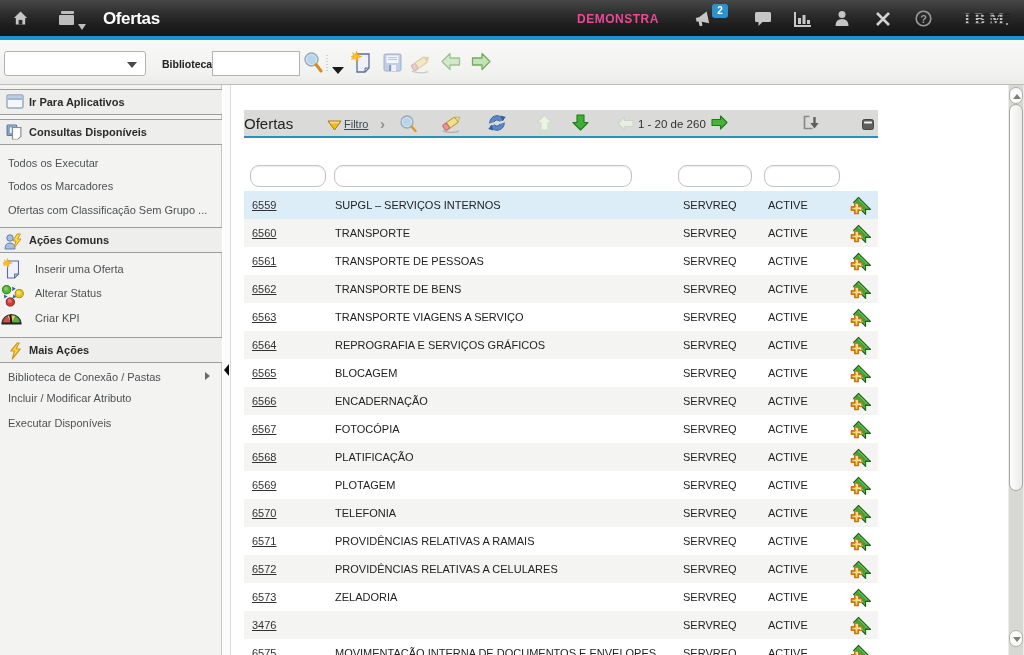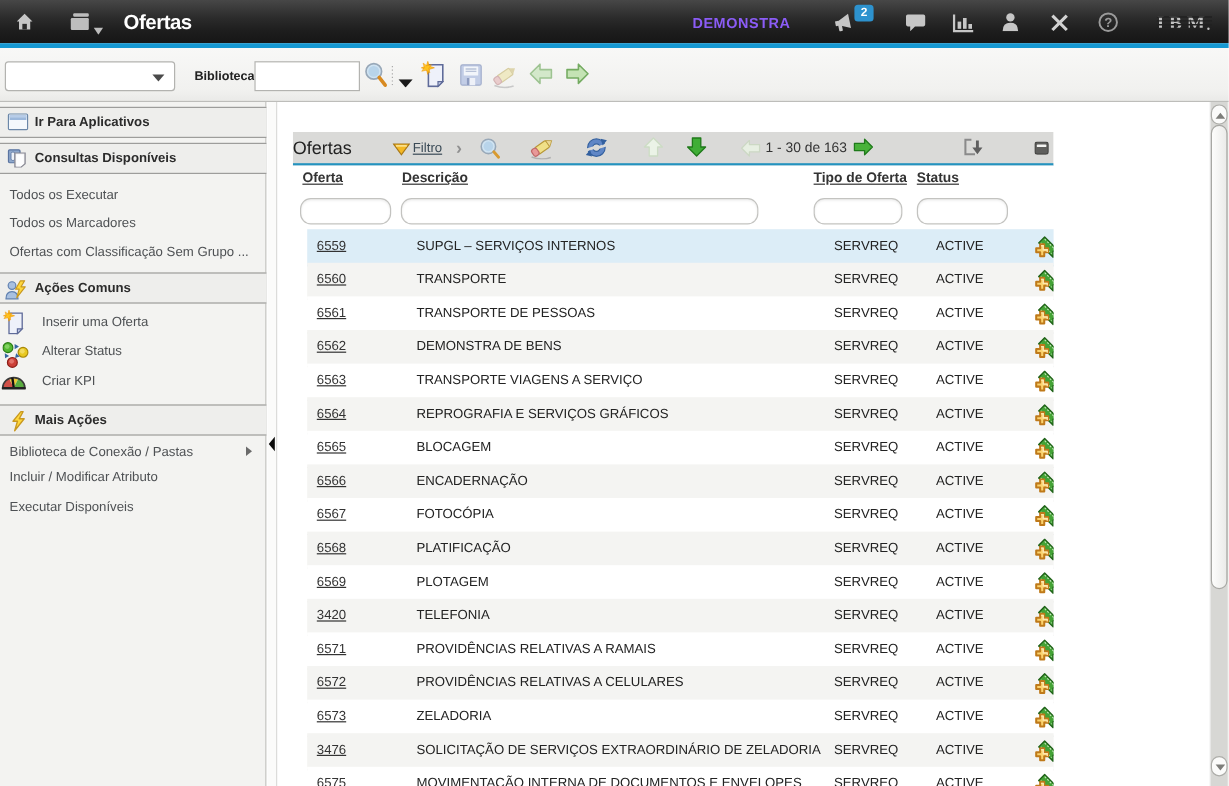--- a/index.html
+++ b/index.html
@@ -4,21 +4,21 @@
 <style>
 *{margin:0;padding:0;box-sizing:border-box}
 html,body{width:1024px;height:655px;overflow:hidden}
 body{font-family:"Liberation Sans",sans-serif;background:#fff;position:relative}
 .abs{position:absolute}
 
 #topbar{position:absolute;top:0;left:0;width:1024px;height:36px;
   background:linear-gradient(#474747 0%,#2b2b2b 42%,#1d1d1d 72%,#161616 100%)}
 #bluestripe{position:absolute;top:36px;left:0;width:1024px;height:4px;background:#1598d2}
 #apptitle{position:absolute;top:9px;left:103px;font-size:17px;letter-spacing:-0.4px;font-weight:bold;color:#fff}
-#demonstra{position:absolute;top:12px;left:577px;font-size:12px;font-weight:bold;color:#8b5cf6;letter-spacing:.5px}
+#demonstra{position:absolute;top:12px;left:577px;font-size:12px;font-weight:bold;color:#ec4899;letter-spacing:.5px}
 .badge{position:absolute;top:4px;left:712px;width:16px;height:14px;background:#2d92ce;border-radius:3px;
   color:#fff;font-size:10px;font-weight:bold;text-align:center;line-height:14px}
 
 #toolbar{position:absolute;top:40px;left:0;width:1024px;height:45px;
   background:linear-gradient(#f8f8f7,#f1f1ef 80%,#eaeae8);border-bottom:1px solid #bdbdba}
 #combo{position:absolute;top:51px;left:4px;width:142px;height:25px;background:#fff;
   border:1px solid #b3b3b0;border-radius:3px}
 #combo .car{position:absolute;right:8px;top:10px;width:0;height:0;border:5px solid transparent;border-top:6px solid #4a4a4a}
 #loclabel{position:absolute;top:58px;left:162px;font-size:10.5px;font-weight:bold;color:#222}
 #locinput{position:absolute;top:51px;left:212px;width:88px;height:25px;background:#fff;border:1px solid #b3b3b0}
@@ -32,21 +32,21 @@
 
 #content{position:absolute;top:85px;left:232px;width:776px;height:570px;background:#fff}
 
 #tbl{position:absolute;top:110px;left:244px;width:634px;height:545px;overflow:hidden}
 #ttoolbar{position:absolute;top:0;left:0;width:634px;height:28px;background:#dadad8;border-bottom:2px solid #2492be}
 #ttitle{position:absolute;top:5px;left:0px;font-size:15px;color:#222}
 #theader{position:absolute;top:28px;left:0;width:634px;height:25px;background:#fff}
 .hlab{position:absolute;top:5px;font-size:11.5px;font-weight:bold;color:#333;text-decoration:underline}
 #tfilter{position:absolute;top:53px;left:0;width:634px;height:28px;background:#fff}
 .finp{position:absolute;top:2px;height:22px;background:#fff;border:1px solid #c3c3c0;border-radius:9px;box-shadow:inset 0 1px 2px rgba(0,0,0,.08)}
-.row{position:absolute;left:12px;width:634px;height:31px;border-bottom:1px solid #e3e3e1;background:#fff}
+.row{position:absolute;left:0;width:634px;height:31px;border-bottom:1px solid #e3e3e1;background:#fff}
 .row.alt{background:#f4f4f2}
 .row.sel{background:#dcedf7;border-bottom:1px solid #c9dfec}
 .row .id{position:absolute;left:8px;top:8px;font-size:11px;color:#333;text-decoration:underline}
 .row .de{position:absolute;left:91px;top:8px;font-size:11px;color:#222;white-space:nowrap}
 .row .ti{position:absolute;left:439px;top:8px;font-size:11px;color:#222}
 .row .st{position:absolute;left:524px;top:8px;font-size:11px;color:#222}
 .row svg{position:absolute;left:604px;top:3px}
 
 #sbar{position:absolute;top:85px;left:1008px;width:16px;height:570px;background:#ececea}
 #sbtrack{position:absolute;top:0;left:1px;width:14px;height:570px;background:#d7d7d4}
@@ -264,38 +264,32 @@
       </svg></span>
 <span class="abs" style="left:292px;top:4px"><svg width="17" height="17" viewBox="0 0 17 17" style="">
         <path d="M8.5 1 L16 8.5 h-4 v7.5 h-7 V8.5 h-4 z" fill="#ebf3e7" stroke="#ccdcc4" stroke-width="1.1" stroke-linejoin="round"></path>
       </svg></span>
 <span class="abs" style="left:328px;top:4px"><svg width="17" height="17" viewBox="0 0 17 17" style="">
         <path d="M8.5 16 L1 8.5 h4 V1 h7 v7.5 h4 z" fill="#3fae36" stroke="#1f7a1a" stroke-width="1.1" stroke-linejoin="round"></path>
       </svg></span>
 <span class="abs" style="left:373px;top:6px"><svg width="17" height="15" viewBox="0 0 17 15" style="">
         <path d="M7.5 1 v3.5 h8.5 v6 h-8.5 v3.5 L1 7.5 z" fill="#e7efe2" stroke="#ccd8c4" stroke-width="1.1" stroke-linejoin="round"></path>
       </svg></span>
-<span class="abs" style="left:394px;top:8px;font-size:11.5px;color:#333">1 - 30 de 163</span>
+<span class="abs" style="left:394px;top:8px;font-size:11.5px;color:#333">1 - 20 de 260</span>
 <span class="abs" style="left:467px;top:5px"><svg width="17" height="15" viewBox="0 0 17 15" style="">
         <path d="M9.5 1 v3.5 h-8.5 v6 h8.5 v3.5 L16 7.5 z" fill="#49b23a" stroke="#1f7a1a" stroke-width="1.1" stroke-linejoin="round"></path>
       </svg></span>
 <span class="abs" style="left:559px;top:5px"><svg width="17" height="16" viewBox="0 0 17 16">
         <path d="M6.5 1.5 h-5 v12 h8" fill="none" stroke="#8a8a8a" stroke-width="1.7"></path>
         <path d="M10.3 2 v6 h-3 l4.2 5.5 4.2 -5.5 h-3 v-6 z" fill="#5f5f5f"></path>
       </svg></span>
 <span class="abs" style="left:618px;top:6px"><svg width="12" height="11" viewBox="0 0 12 11">
         <rect x="0.5" y="0.5" width="11" height="10" rx="2" fill="#5f5f5d" stroke="#454543"></rect>
         <rect x="2" y="2.4" width="8" height="2.2" rx=".8" fill="#f4f4f2"></rect>
       </svg></span>
-  <div id="theader">
-    <span class="hlab" style="left:8px">Oferta</span>
-    <span class="hlab" style="left:91px">Descrição</span>
-    <span class="hlab" style="left:434px">Tipo de Oferta</span>
-    <span class="hlab" style="left:520px">Status</span>
-  </div>
   <div id="tfilter">
     <span class="finp" style="left:6px;width:76px"></span>
     <span class="finp" style="left:90px;width:298px"></span>
     <span class="finp" style="left:434px;width:74px"></span>
     <span class="finp" style="left:520px;width:76px"></span>
   </div>
   <div id="rows">
 <div class="row sel" style="top:81px">
         <span class="id">6559</span>
         <span class="de">SUPGL – SERVIÇOS INTERNOS</span>
@@ -333,21 +327,21 @@
           <g transform="rotate(-45 14 12)">
             <path d="M10.6 3.5 h7 v17 l-3.5 -3.6 l-3.5 3.6 z" fill="#44a336" stroke="#1f6118" stroke-width="1.1" stroke-linejoin="round"></path>
             <path d="M11.8 4.8 v12.6 M16.4 4.8 v12.6" fill="none" stroke="#c8e6c0" stroke-width=".9" stroke-dasharray="1.6 1.4"></path>
           </g>
           <path d="M6.8 9.5 h3.4 v3.3 h3.3 v3.4 h-3.3 v3.3 h-3.4 v-3.3 h-3.3 v-3.4 h3.3 z" fill="#fbd36e" stroke="#bf7a1a" stroke-width="1.7" stroke-linejoin="round"></path>
           <path d="M7.6 10.8 h1.8 v3.3 h3.3 v1.8" fill="none" stroke="#fde9b2" stroke-width="1.1"></path>
         </svg>
       </div>
 <div class="row alt" style="top:165px">
         <span class="id">6562</span>
-        <span class="de">DEMONSTRA DE BENS</span>
+        <span class="de">TRANSPORTE DE BENS</span>
         <span class="ti">SERVREQ</span>
         <span class="st">ACTIVE</span>
         <svg width="24" height="24" viewBox="0 0 24 24">
           <g transform="rotate(-45 14 12)">
             <path d="M10.6 3.5 h7 v17 l-3.5 -3.6 l-3.5 3.6 z" fill="#44a336" stroke="#1f6118" stroke-width="1.1" stroke-linejoin="round"></path>
             <path d="M11.8 4.8 v12.6 M16.4 4.8 v12.6" fill="none" stroke="#c8e6c0" stroke-width=".9" stroke-dasharray="1.6 1.4"></path>
           </g>
           <path d="M6.8 9.5 h3.4 v3.3 h3.3 v3.4 h-3.3 v3.3 h-3.4 v-3.3 h-3.3 v-3.4 h3.3 z" fill="#fbd36e" stroke="#bf7a1a" stroke-width="1.7" stroke-linejoin="round"></path>
           <path d="M7.6 10.8 h1.8 v3.3 h3.3 v1.8" fill="none" stroke="#fde9b2" stroke-width="1.1"></path>
         </svg>
@@ -444,21 +438,21 @@
         <svg width="24" height="24" viewBox="0 0 24 24">
           <g transform="rotate(-45 14 12)">
             <path d="M10.6 3.5 h7 v17 l-3.5 -3.6 l-3.5 3.6 z" fill="#44a336" stroke="#1f6118" stroke-width="1.1" stroke-linejoin="round"></path>
             <path d="M11.8 4.8 v12.6 M16.4 4.8 v12.6" fill="none" stroke="#c8e6c0" stroke-width=".9" stroke-dasharray="1.6 1.4"></path>
           </g>
           <path d="M6.8 9.5 h3.4 v3.3 h3.3 v3.4 h-3.3 v3.3 h-3.4 v-3.3 h-3.3 v-3.4 h3.3 z" fill="#fbd36e" stroke="#bf7a1a" stroke-width="1.7" stroke-linejoin="round"></path>
           <path d="M7.6 10.8 h1.8 v3.3 h3.3 v1.8" fill="none" stroke="#fde9b2" stroke-width="1.1"></path>
         </svg>
       </div>
 <div class="row alt" style="top:389px">
-        <span class="id">3420</span>
+        <span class="id">6570</span>
         <span class="de">TELEFONIA</span>
         <span class="ti">SERVREQ</span>
         <span class="st">ACTIVE</span>
         <svg width="24" height="24" viewBox="0 0 24 24">
           <g transform="rotate(-45 14 12)">
             <path d="M10.6 3.5 h7 v17 l-3.5 -3.6 l-3.5 3.6 z" fill="#44a336" stroke="#1f6118" stroke-width="1.1" stroke-linejoin="round"></path>
             <path d="M11.8 4.8 v12.6 M16.4 4.8 v12.6" fill="none" stroke="#c8e6c0" stroke-width=".9" stroke-dasharray="1.6 1.4"></path>
           </g>
           <path d="M6.8 9.5 h3.4 v3.3 h3.3 v3.4 h-3.3 v3.3 h-3.4 v-3.3 h-3.3 v-3.4 h3.3 z" fill="#fbd36e" stroke="#bf7a1a" stroke-width="1.7" stroke-linejoin="round"></path>
           <path d="M7.6 10.8 h1.8 v3.3 h3.3 v1.8" fill="none" stroke="#fde9b2" stroke-width="1.1"></path>
@@ -501,21 +495,20 @@
           <g transform="rotate(-45 14 12)">
             <path d="M10.6 3.5 h7 v17 l-3.5 -3.6 l-3.5 3.6 z" fill="#44a336" stroke="#1f6118" stroke-width="1.1" stroke-linejoin="round"></path>
             <path d="M11.8 4.8 v12.6 M16.4 4.8 v12.6" fill="none" stroke="#c8e6c0" stroke-width=".9" stroke-dasharray="1.6 1.4"></path>
           </g>
           <path d="M6.8 9.5 h3.4 v3.3 h3.3 v3.4 h-3.3 v3.3 h-3.4 v-3.3 h-3.3 v-3.4 h3.3 z" fill="#fbd36e" stroke="#bf7a1a" stroke-width="1.7" stroke-linejoin="round"></path>
           <path d="M7.6 10.8 h1.8 v3.3 h3.3 v1.8" fill="none" stroke="#fde9b2" stroke-width="1.1"></path>
         </svg>
       </div>
 <div class="row alt" style="top:501px">
         <span class="id">3476</span>
-        <span class="de">SOLICITAÇÃO DE SERVIÇOS EXTRAORDINÁRIO DE ZELADORIA</span>
         <span class="ti">SERVREQ</span>
         <span class="st">ACTIVE</span>
         <svg width="24" height="24" viewBox="0 0 24 24">
           <g transform="rotate(-45 14 12)">
             <path d="M10.6 3.5 h7 v17 l-3.5 -3.6 l-3.5 3.6 z" fill="#44a336" stroke="#1f6118" stroke-width="1.1" stroke-linejoin="round"></path>
             <path d="M11.8 4.8 v12.6 M16.4 4.8 v12.6" fill="none" stroke="#c8e6c0" stroke-width=".9" stroke-dasharray="1.6 1.4"></path>
           </g>
           <path d="M6.8 9.5 h3.4 v3.3 h3.3 v3.4 h-3.3 v3.3 h-3.4 v-3.3 h-3.3 v-3.4 h3.3 z" fill="#fbd36e" stroke="#bf7a1a" stroke-width="1.7" stroke-linejoin="round"></path>
           <path d="M7.6 10.8 h1.8 v3.3 h3.3 v1.8" fill="none" stroke="#fde9b2" stroke-width="1.1"></path>
         </svg>

